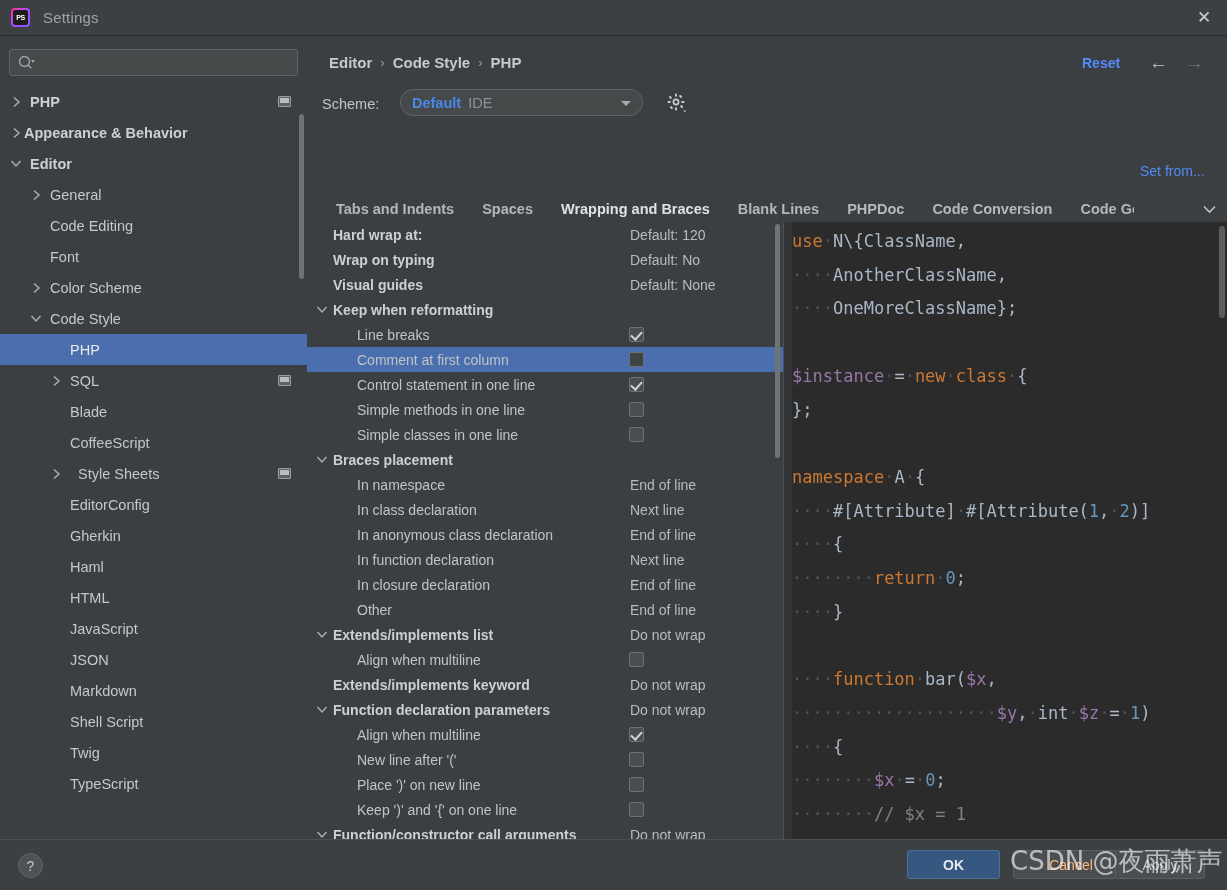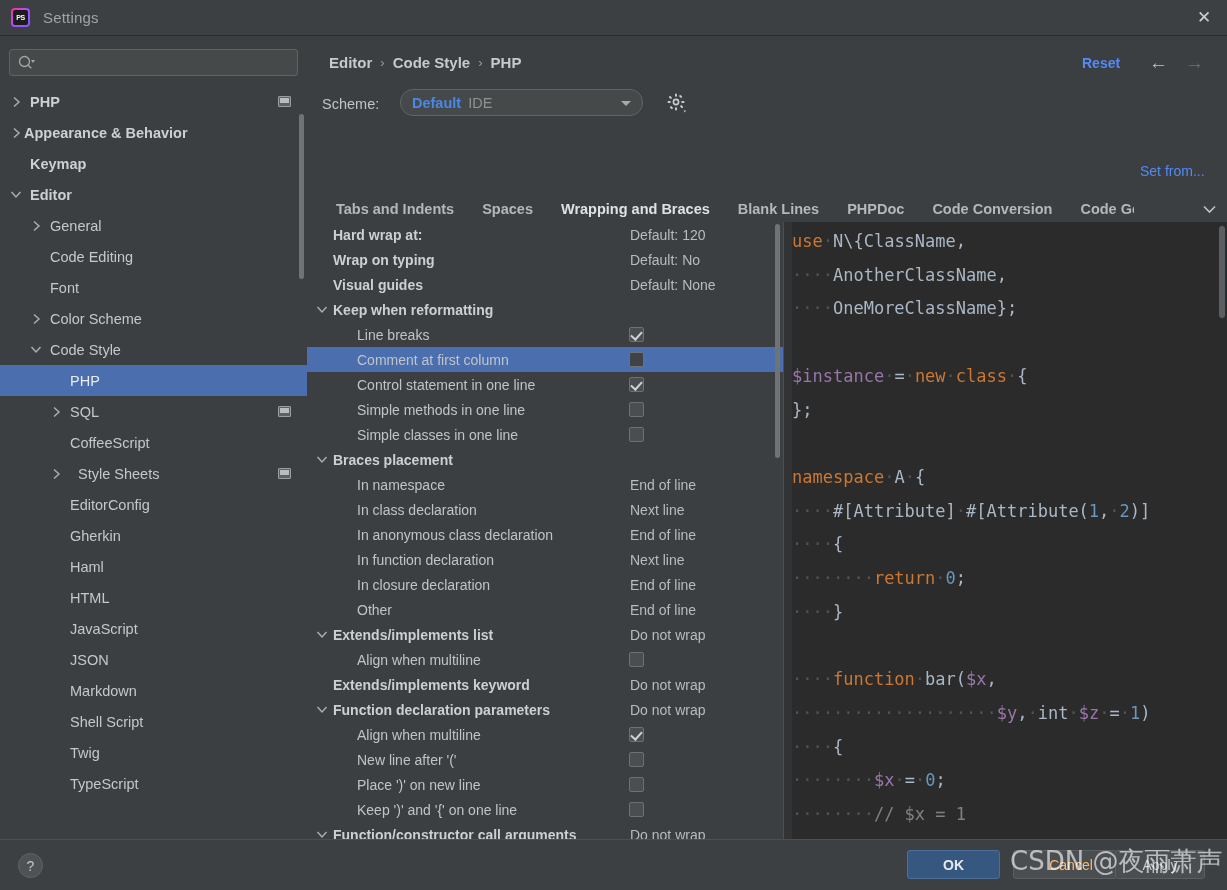--- a/index.html
+++ b/index.html
@@ -283,24 +283,20 @@
       </div>
       <div class="tree-row bold">
         <span class="tw" style="margin-left: 8px;">
           <svg width="9" height="12" viewBox="0 0 9 12">
             <polyline points="2,1.5 7,6 2,10.5" fill="none" stroke="#a9adb0" stroke-width="1.5"></polyline>
           </svg>
         </span>
         <span class="tree-label" style="">Appearance &amp; Behavior</span>
       </div>
       <div class="tree-row bold">
-        <span class="tw" style="margin-left: 8px;"></span>
-        <span class="tree-label" style="margin-left: 6px;">Keymap</span>
-      </div>
-      <div class="tree-row bold">
         <span class="tw" style="margin-left: 8px;">
           <svg width="12" height="9" viewBox="0 0 12 9">
             <polyline points="1.5,2 6,7 10.5,2" fill="none" stroke="#a9adb0" stroke-width="1.5"></polyline>
           </svg>
         </span>
         <span class="tree-label" style="margin-left: 6px;">Editor</span>
       </div>
       <div class="tree-row">
         <span class="tw" style="margin-left: 28px;">
           <svg width="9" height="12" viewBox="0 0 9 12">
@@ -338,20 +334,24 @@
         <span class="tree-label" style="margin-left: 6px;">PHP</span>
       </div>
       <div class="tree-row">
         <span class="tw" style="margin-left: 48px;">
           <svg width="9" height="12" viewBox="0 0 9 12">
             <polyline points="2,1.5 7,6 2,10.5" fill="none" stroke="#a9adb0" stroke-width="1.5"></polyline>
           </svg>
         </span>
         <span class="tree-label" style="margin-left: 6px;">SQL</span>
         <span class="mod-badge"></span>
+      </div>
+      <div class="tree-row">
+        <span class="tw" style="margin-left: 48px;"></span>
+        <span class="tree-label" style="margin-left: 6px;">Blade</span>
       </div>
       <div class="tree-row">
         <span class="tw" style="margin-left: 48px;"></span>
         <span class="tree-label" style="margin-left: 6px;">CoffeeScript</span>
       </div>
       <div class="tree-row">
         <span class="tw" style="margin-left: 48px;">
           <svg width="9" height="12" viewBox="0 0 9 12">
             <polyline points="2,1.5 7,6 2,10.5" fill="none" stroke="#a9adb0" stroke-width="1.5"></polyline>
           </svg>

